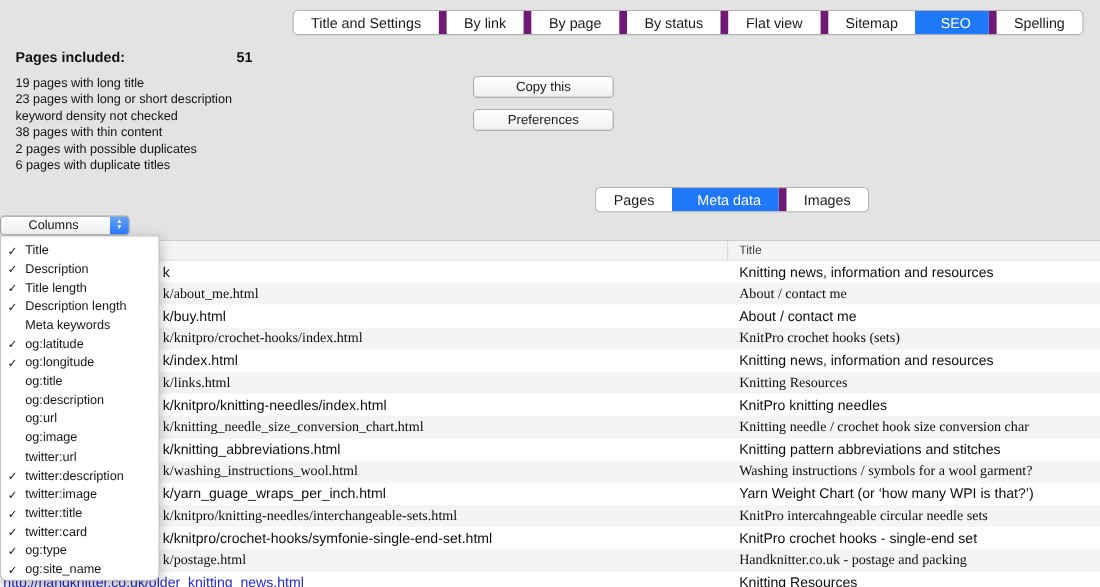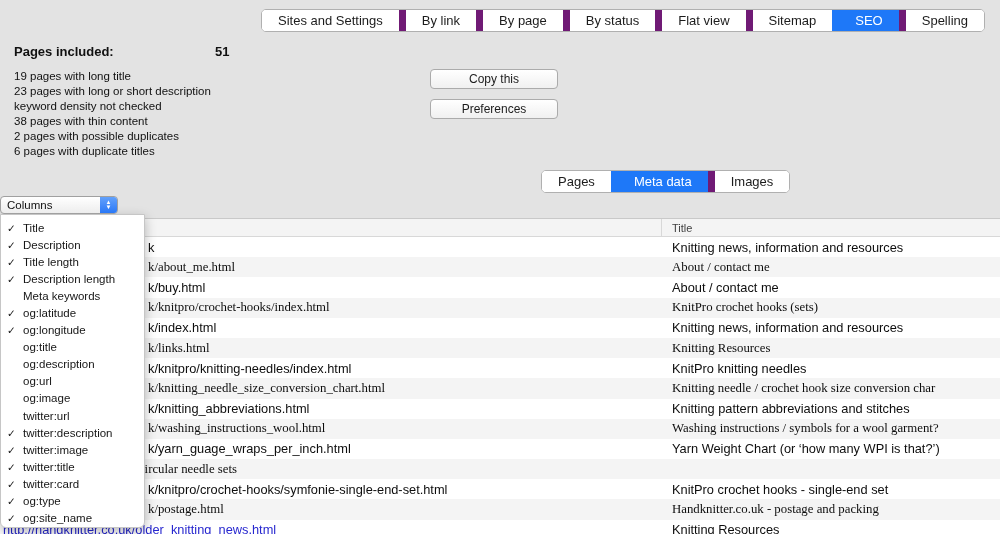--- a/index.html
+++ b/index.html
@@ -45,21 +45,21 @@
   .btn-prefs { top:99px; }
 
   
   .popup {
     position:absolute; left:0; top:196px; width:118px; height:18px;
     display:flex; align-items:center;
     background:linear-gradient(#ffffff,#ededed);
     border:1px solid #a0a0a0; border-radius:4px;
     font-size:11.5px; z-index:25; cursor:default;
   }
-  .popup-label { flex:1; padding-left:6px; }
+  .popup-label { flex:1; padding-left:25px; }
   .popup-arrows {
     width:17px; height:16px; margin-right:0;
     background:linear-gradient(#63a1fb,#2a78f7);
     border-radius:0 3px 3px 0;
     display:flex; flex-direction:column; align-items:center; justify-content:center;
     color:#fff; font-size:6px; line-height:5px;
   }
 
   
   .menu {
@@ -87,21 +87,21 @@
   .row { height:20.2px; display:flex; align-items:center; white-space:nowrap; font-size:12.8px; color:#0d0d0d; background:#fff; }
   .row.alt { background:#f4f4f4;font-family:Liberation Serif, serif; }
   .cell-url { width:661px; flex-shrink:0; padding-left:148px; overflow:hidden; }
   .cell-url.link { padding-left:3px; color:#2727cf; text-decoration:underline; }
   .cell-title { flex:1; padding-left:11px; overflow:hidden; }
 </style>
 </head>
 <body>
 
 <div class="seg main-tabs">
-  <div class="segment">Sites and Settings</div>
+  <div class="segment">Title and Settings</div>
 
   <div class="segment">By link</div>
 
   <div class="segment">By page</div>
 
   <div class="segment">By status</div>
 
   <div class="segment">Flat view</div>
 
   <div class="segment">Sitemap</div>
@@ -197,20 +197,21 @@
     <span class="cell-url">k/washing_instructions_wool.html</span>
     <span class="cell-title">Washing instructions / symbols for a wool garment?</span>
   </div>
 
   <div class="row">
     <span class="cell-url">k/yarn_guage_wraps_per_inch.html</span>
     <span class="cell-title">Yarn Weight Chart (or ‘how many WPI is that?’)</span>
   </div>
 
   <div class="row alt">
+    <span class="cell-url">k/knitpro/knitting-needles/interchangeable-sets.html</span>
     <span class="cell-title">KnitPro intercahngeable circular needle sets</span>
   </div>
 
   <div class="row">
     <span class="cell-url">k/knitpro/crochet-hooks/symfonie-single-end-set.html</span>
     <span class="cell-title">KnitPro crochet hooks - single-end set</span>
   </div>
 
   <div class="row alt">
     <span class="cell-url">k/postage.html</span>

